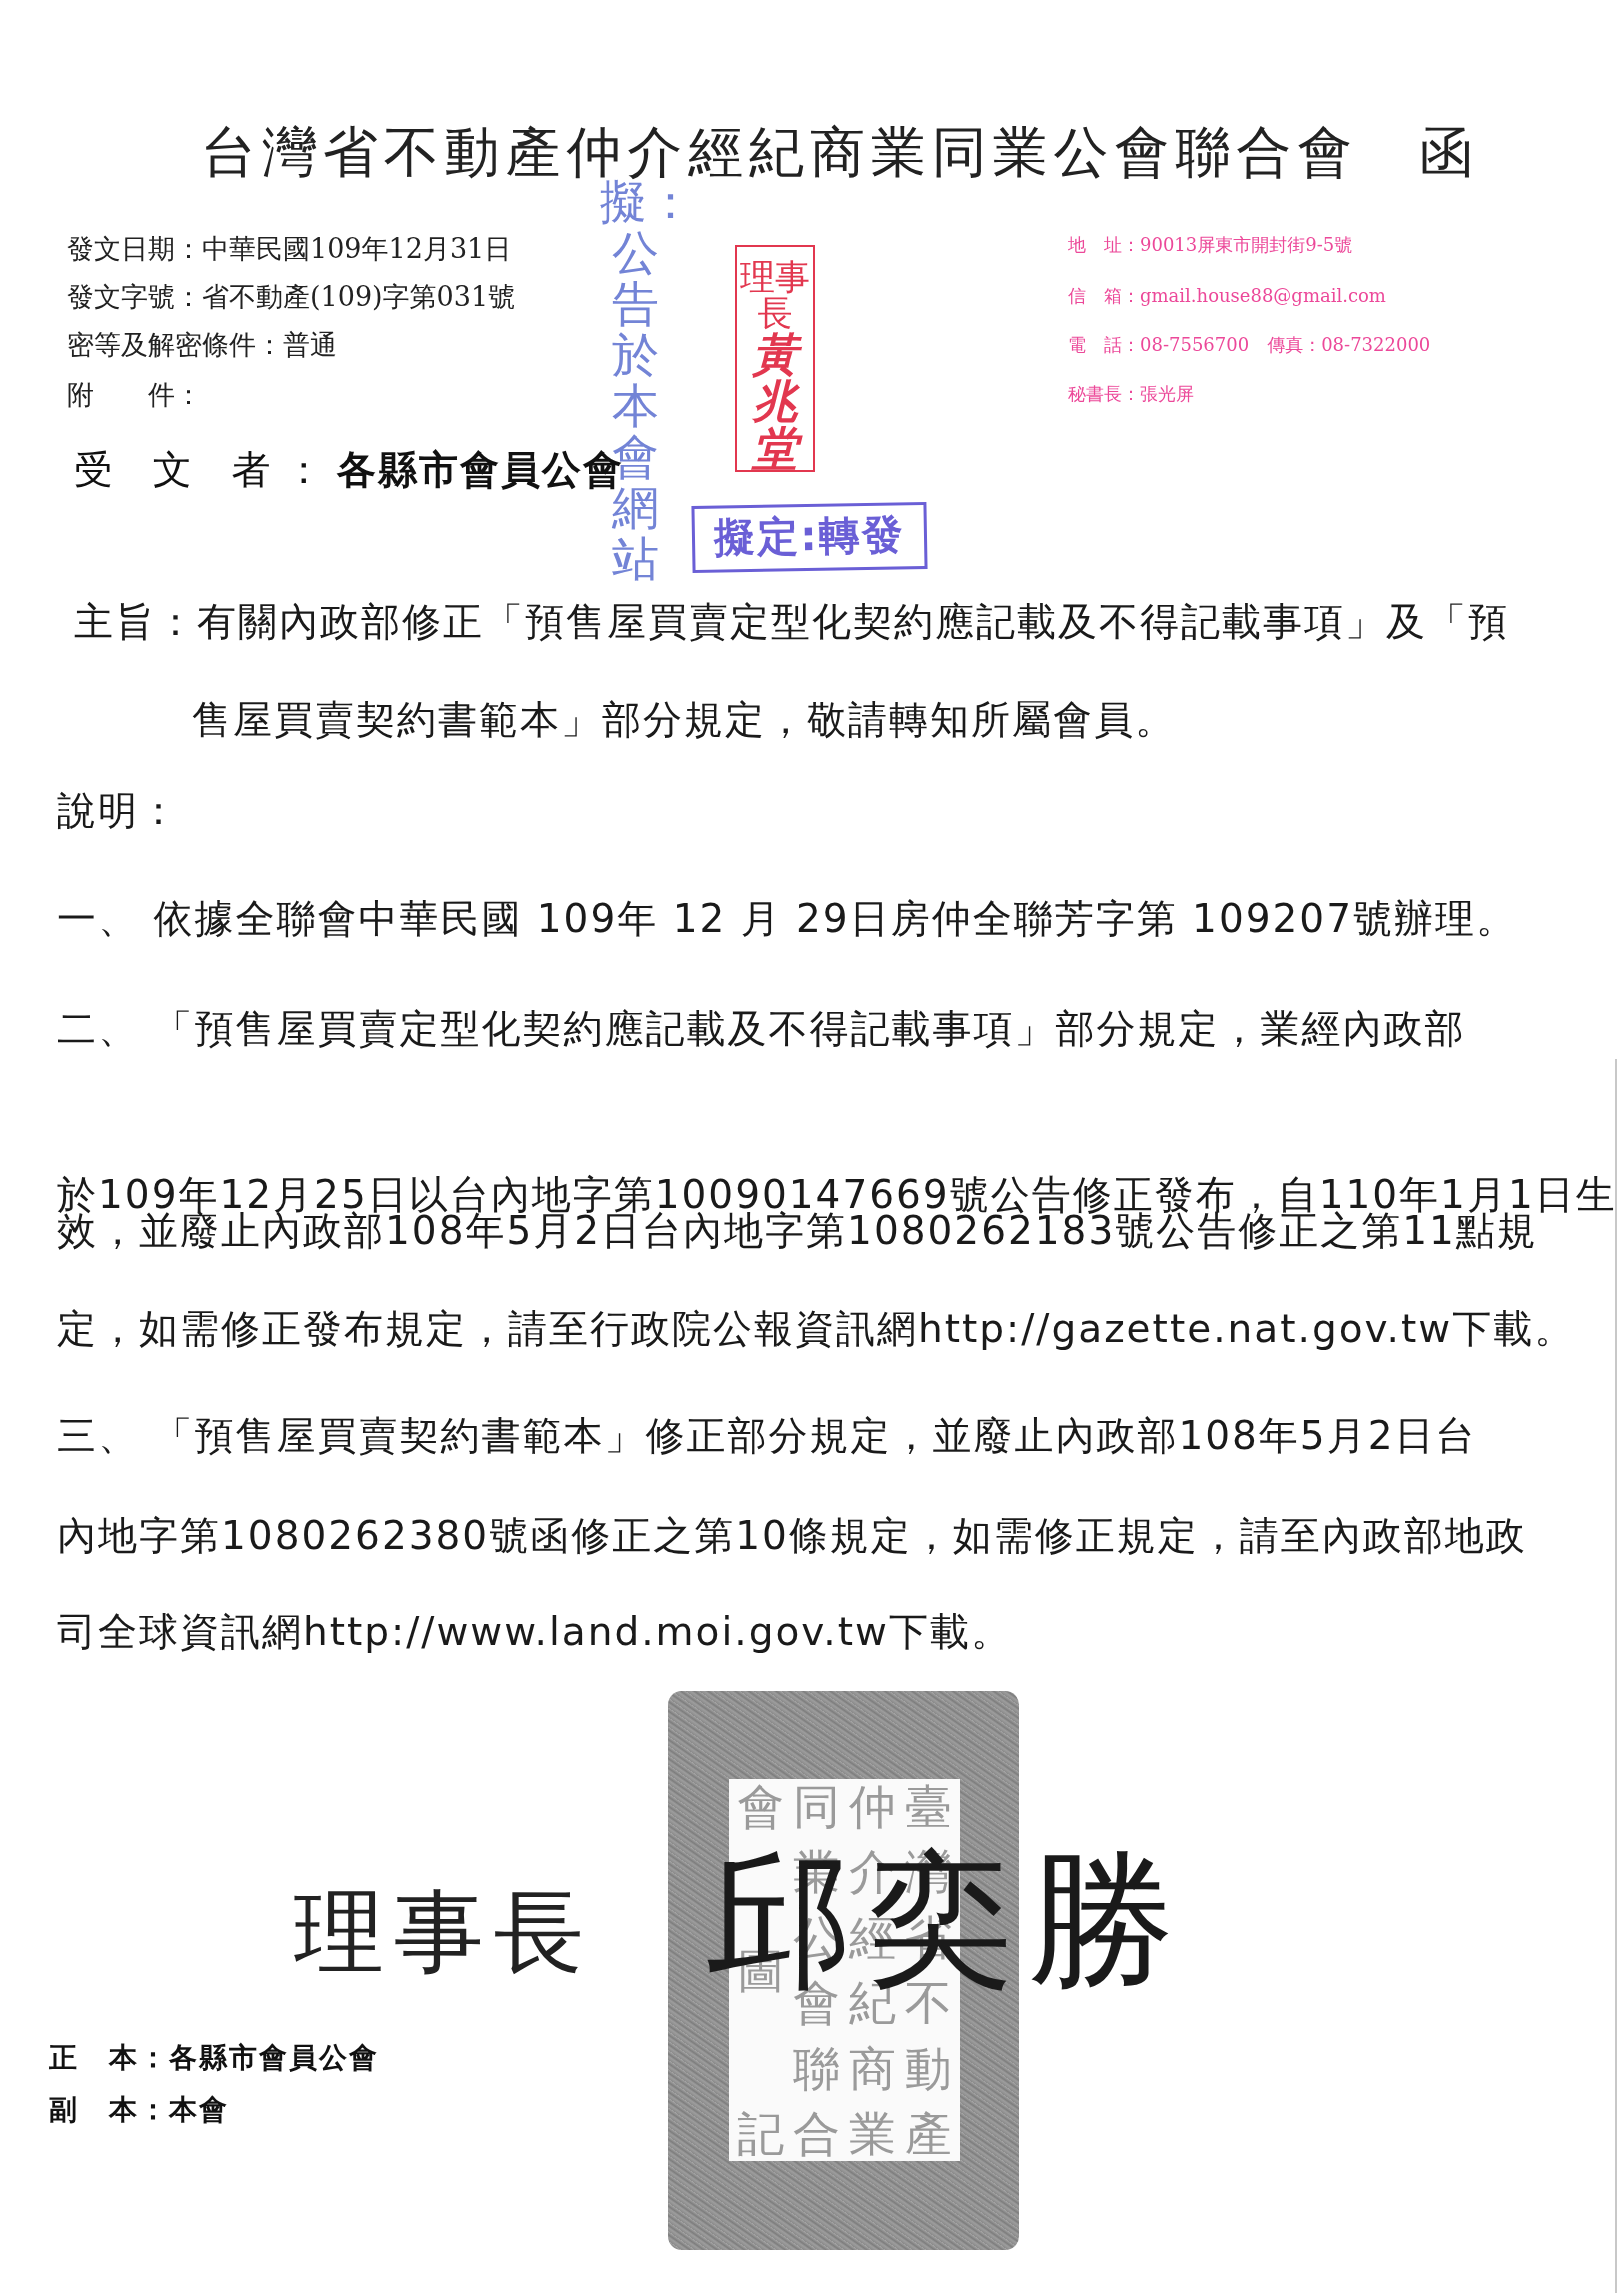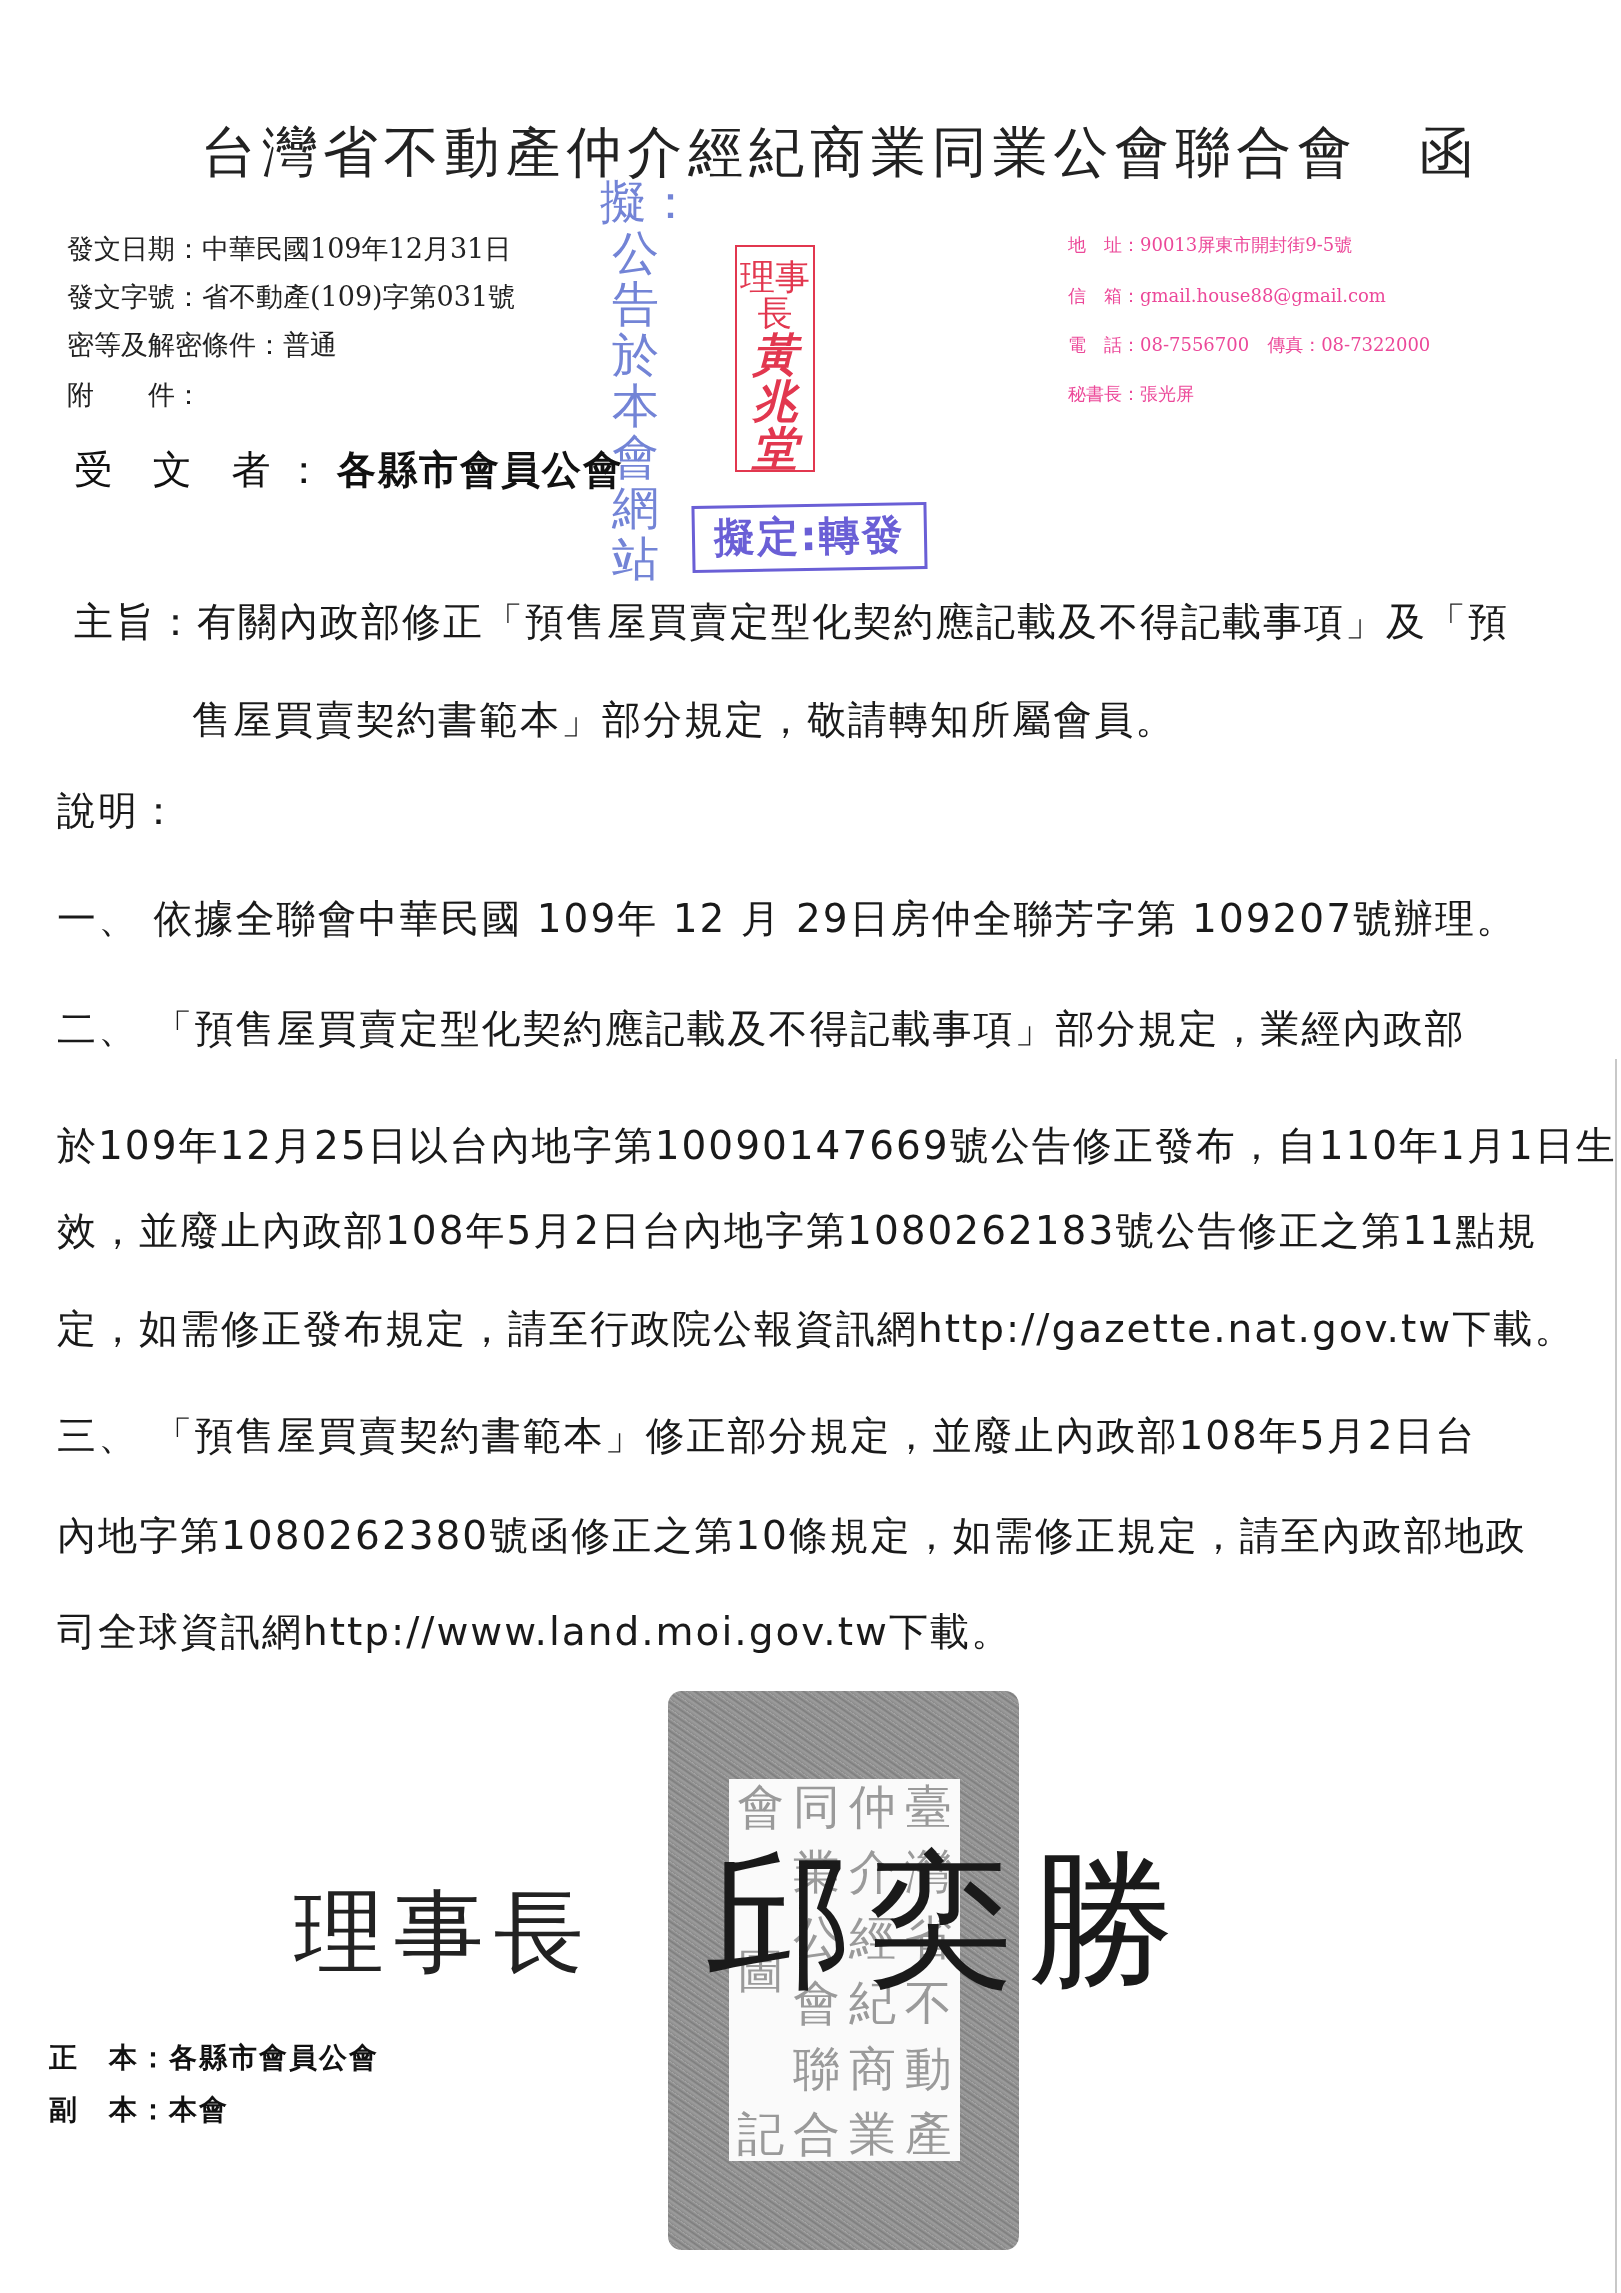--- a/index.html
+++ b/index.html
@@ -52,21 +52,21 @@
 <div class="abs stamp-purple">擬定:轉發</div>
 
 <div class="abs body-line" style="left:74px; top:595px;">主旨：有關內政部修正「預售屋買賣定型化契約應記載及不得記載事項」及「預</div>
 <div class="abs body-line" style="left:192px; top:693px;">售屋買賣契約書範本」部分規定，敬請轉知所屬會員。</div>
 
 <div class="abs body-line" style="left:57px; top:784px;">說明：</div>
 
 <div class="abs body-line" style="left:57px; top:892px;">一、 依據全聯會中華民國 109年 12 月 29日房仲全聯芳字第 109207號辦理。</div>
 
 <div class="abs body-line" style="left:57px; top:1002px;">二、 「預售屋買賣定型化契約應記載及不得記載事項」部分規定，業經內政部</div>
-<div class="abs body-line" style="left:57px; top:1119px;">於109年12月25日以台內地字第10090147669號公告修正發布，自110年1月1日生</div>
+<div class="abs body-line" style="left:57px; top:1168px;">於109年12月25日以台內地字第10090147669號公告修正發布，自110年1月1日生</div>
 <div class="abs body-line" style="left:57px; top:1204px;">效，並廢止內政部108年5月2日台內地字第1080262183號公告修正之第11點規</div>
 <div class="abs body-line" style="left:57px; top:1302px;">定，如需修正發布規定，請至行政院公報資訊網http://gazette.nat.gov.tw下載。</div>
 
 <div class="abs body-line" style="left:57px; top:1409px;">三、 「預售屋買賣契約書範本」修正部分規定，並廢止內政部108年5月2日台</div>
 <div class="abs body-line" style="left:57px; top:1509px;">內地字第1080262380號函修正之第10條規定，如需修正規定，請至內政部地政</div>
 <div class="abs body-line" style="left:57px; top:1605px;">司全球資訊網http://www.land.moi.gov.tw下載。</div>
 
 <div class="abs seal">
   <div class="seal-inner">
     <div class="seal-col">

